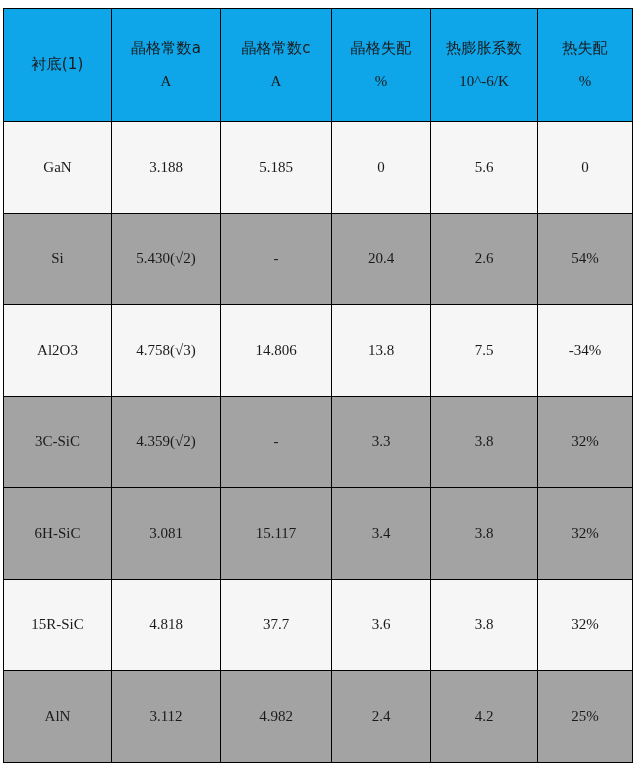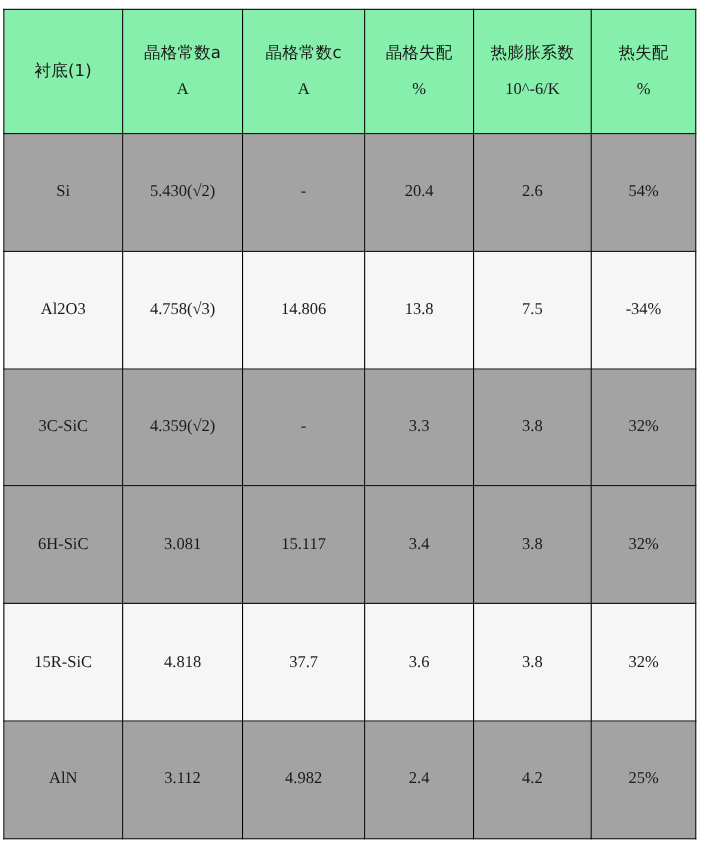--- a/index.html
+++ b/index.html
@@ -44,21 +44,21 @@
     border: 1px solid #000000;
     text-align: center;
     vertical-align: middle;
     padding: 2px 3px;
     font-weight: normal;
     line-height: 1.55;
     overflow: hidden;
   }
   thead tr.header-row th {
     height: 108px;
-    background: #86efac;
+    background: #0ea5e9;
     font-size: 15.5px;
   }
   .hdr-main {
     display: block;
     font-family: "DejaVu Sans", "Liberation Sans", sans-serif;
     font-size: 15px;
     letter-spacing: 0.2px;
   }
   .hdr-unit {
     display: block;
@@ -108,20 +108,28 @@
             <span class="hdr-main">热膨胀系数</span>
             <span class="hdr-unit">10^-6/K</span>
           </th>
           <th>
             <span class="hdr-main">热失配</span>
             <span class="hdr-unit">%</span>
           </th>
         </tr>
     </thead>
     <tbody>
+        <tr class="data-row shade-on">
+          <td><span class="cell-text">GaN</span></td>
+          <td><span class="cell-text">3.188</span></td>
+          <td><span class="cell-text">5.185</span></td>
+          <td><span class="cell-text">0</span></td>
+          <td><span class="cell-text">5.6</span></td>
+          <td><span class="cell-text">0</span></td>
+        </tr>
         <tr class="data-row shade-off">
           <td><span class="cell-text">Si</span></td>
           <td><span class="cell-text">5.430(√2)</span></td>
           <td><span class="cell-text">-</span></td>
           <td><span class="cell-text">20.4</span></td>
           <td><span class="cell-text">2.6</span></td>
           <td><span class="cell-text">54%</span></td>
         </tr>
         <tr class="data-row shade-on">
           <td><span class="cell-text">Al2O3</span></td>

